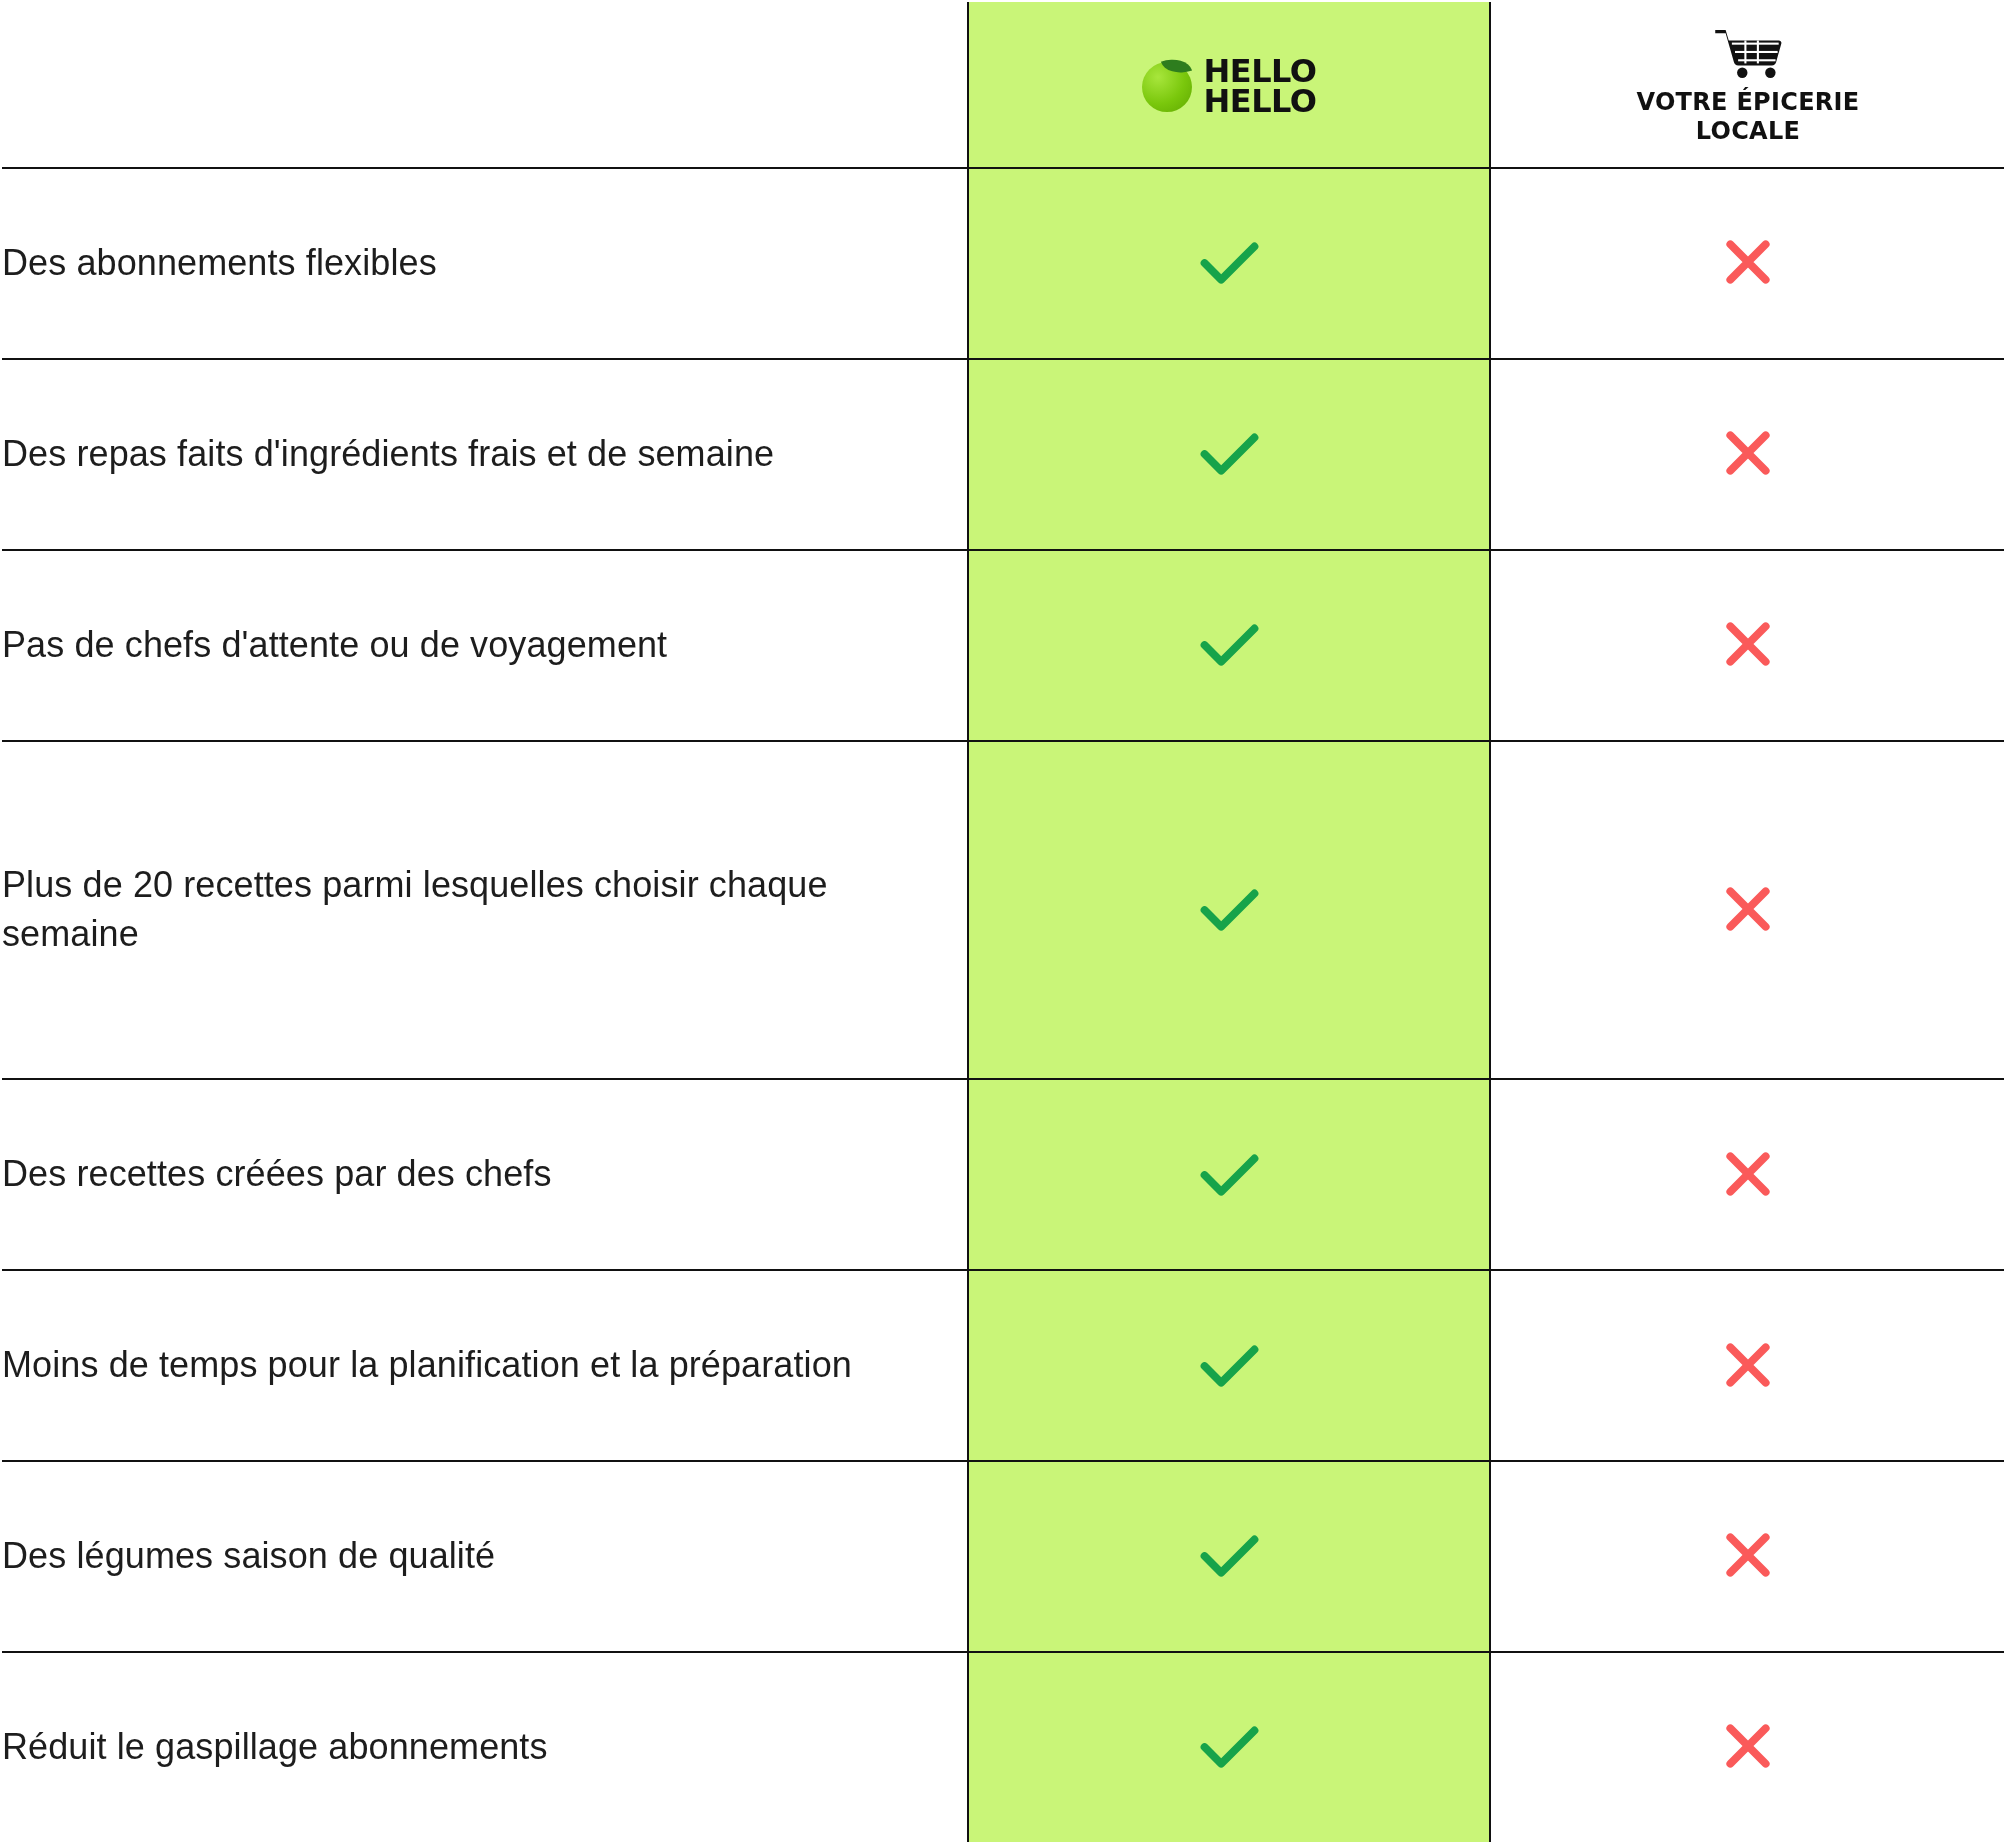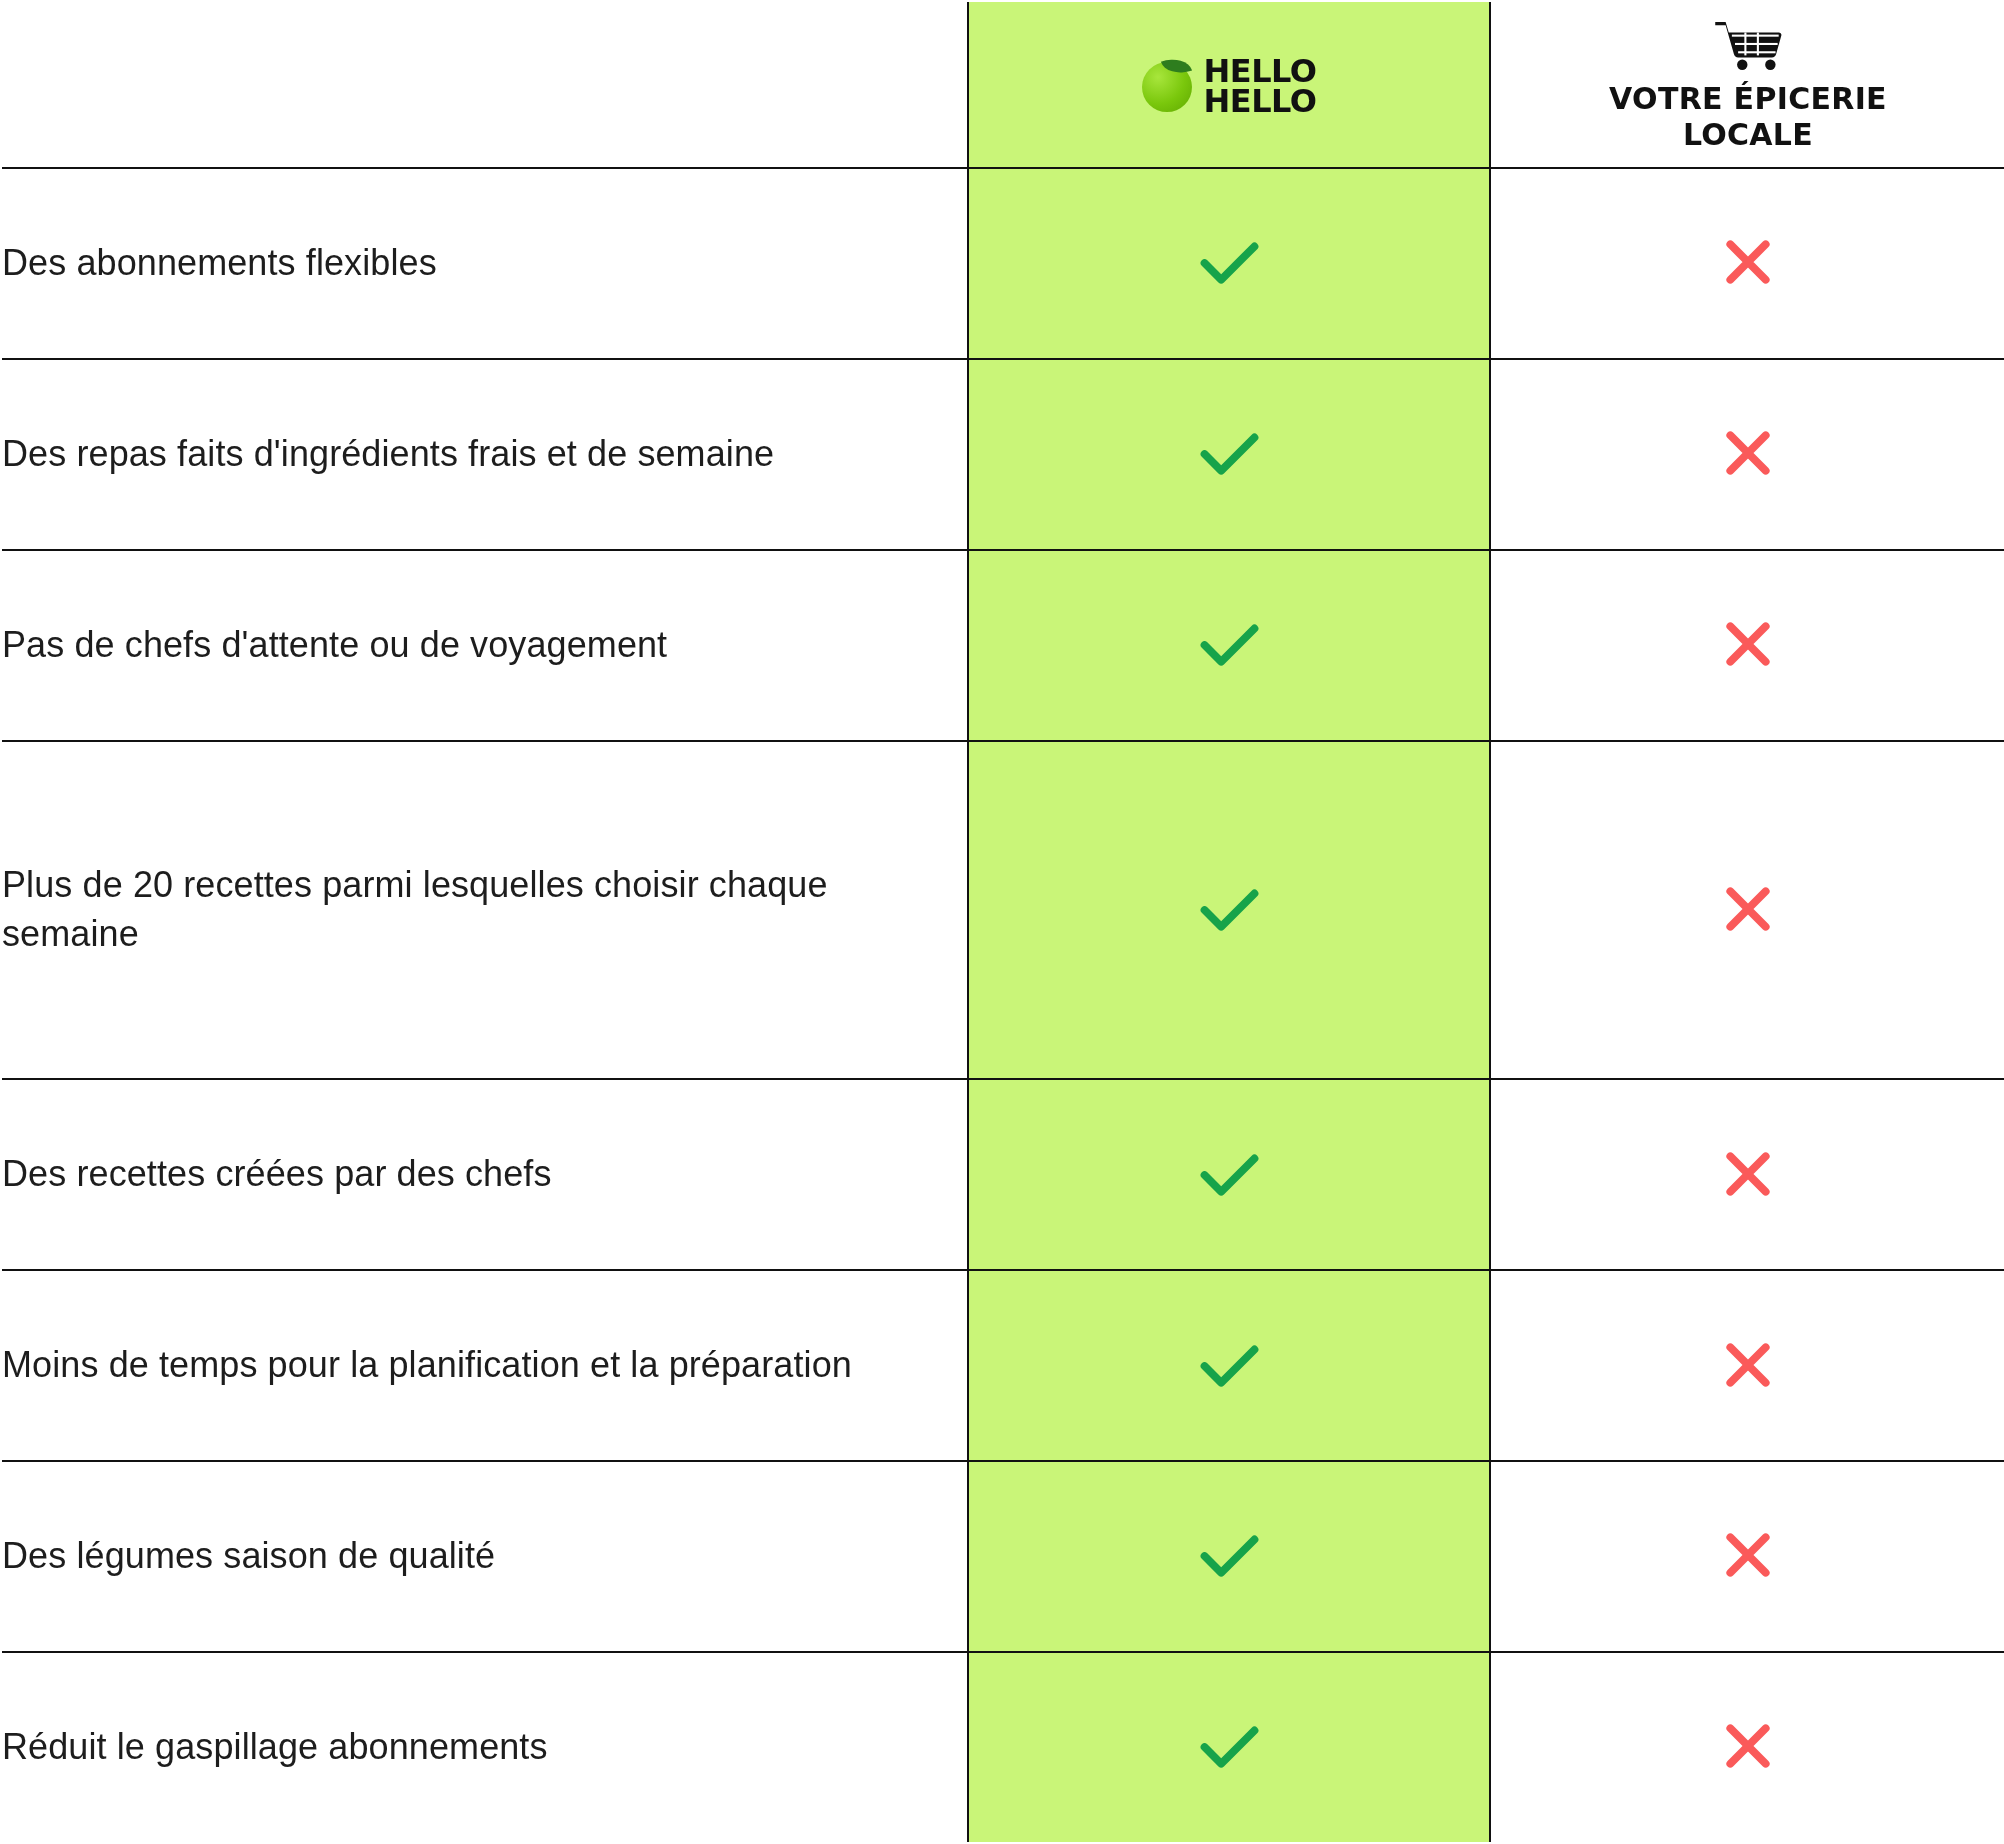--- a/index.html
+++ b/index.html
@@ -127,21 +127,21 @@
     flex-direction: column;
     align-items: center;
     justify-content: center;
     gap: 9.4px;
     padding-top: 4.2px;
   }
   .cart-icon { display: block; }
   .grocery-label {
     font-family: "DejaVu Sans", sans-serif;
     font-weight: 700;
-    font-size: 30px;
+    font-size: 24px;
     line-height: 1.22;
     letter-spacing: 0.3px;
     color: #111111;
     text-align: center;
     text-transform: uppercase;
   }
 
   
   .mark {
     display: inline-block;

